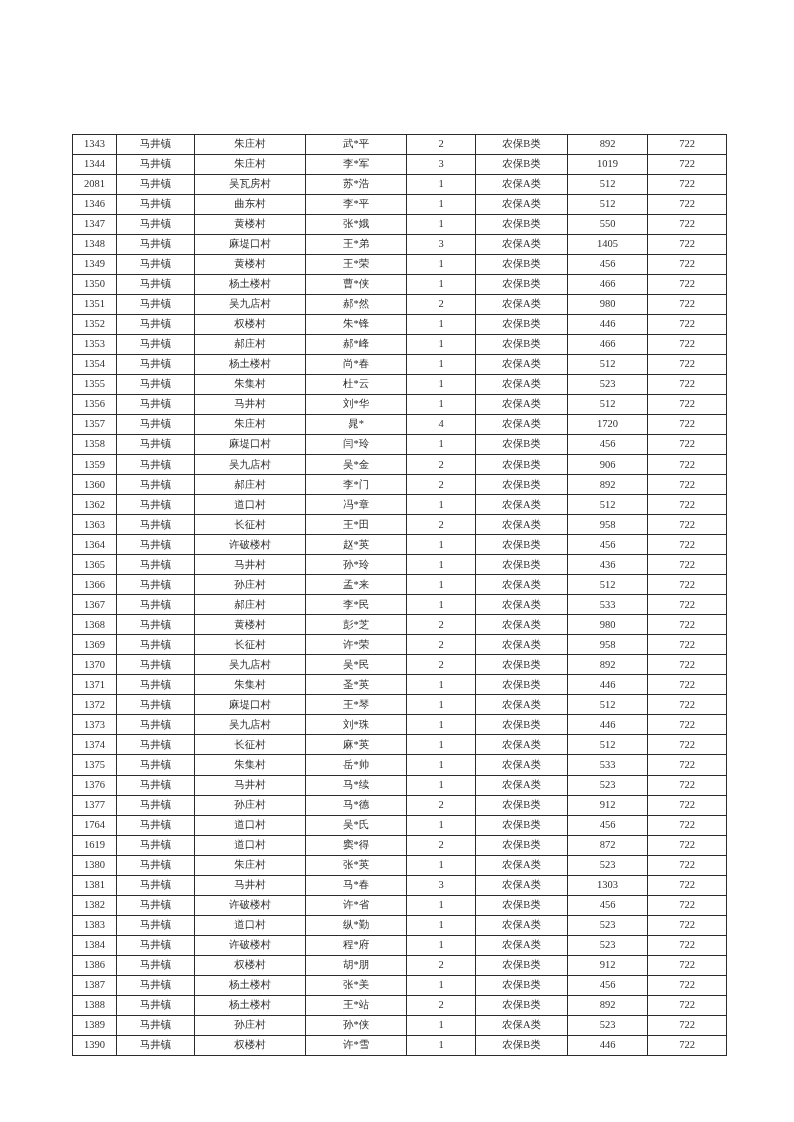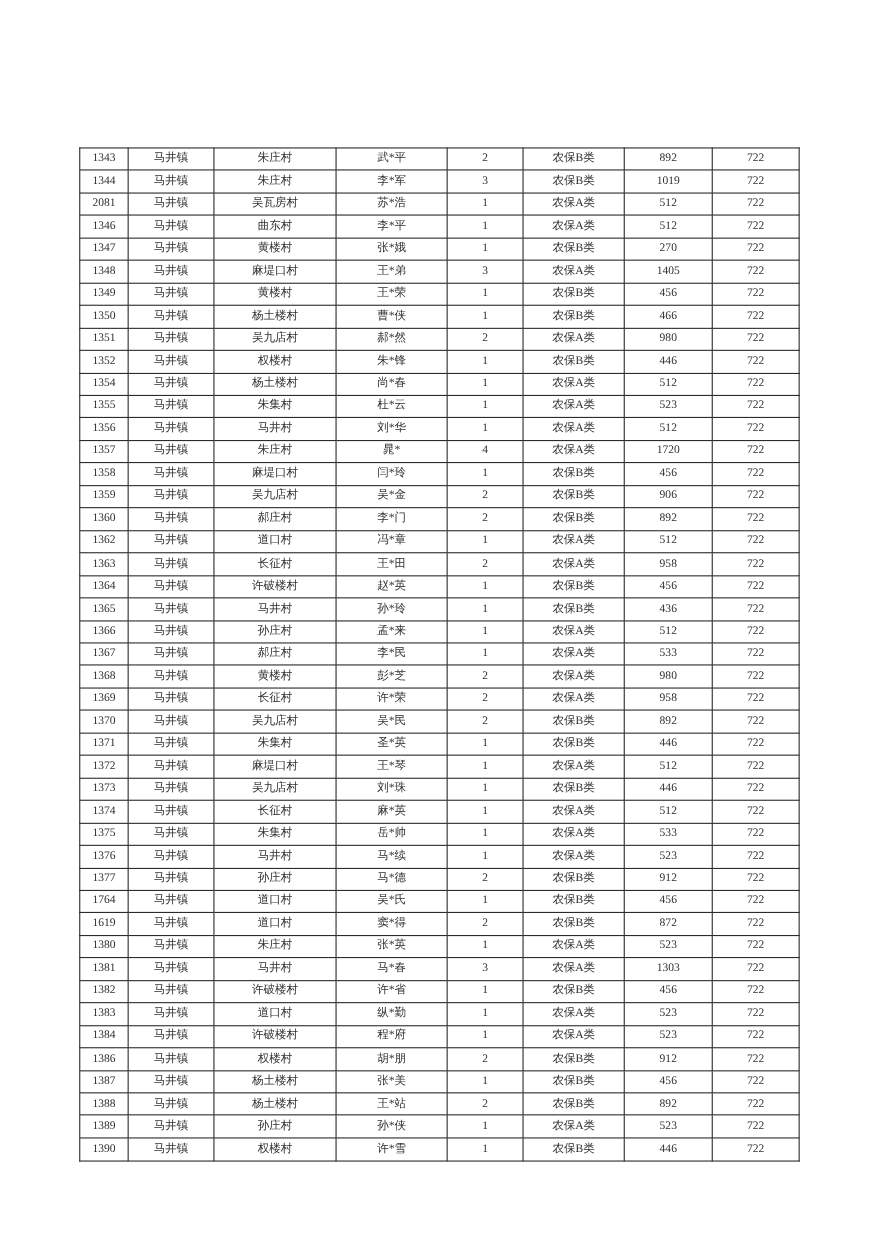--- a/index.html
+++ b/index.html
@@ -101,21 +101,21 @@
           <td>512</td>
           <td>722</td>
         </tr>
         <tr>
           <td>1347</td>
           <td>马井镇</td>
           <td>黄楼村</td>
           <td>张*娥</td>
           <td>1</td>
           <td>农保B类</td>
-          <td>270</td>
+          <td>550</td>
           <td>722</td>
         </tr>
         <tr>
           <td>1348</td>
           <td>马井镇</td>
           <td>麻堤口村</td>
           <td>王*弟</td>
           <td>3</td>
           <td>农保A类</td>
           <td>1405</td>
@@ -152,20 +152,30 @@
           <td>722</td>
         </tr>
         <tr>
           <td>1352</td>
           <td>马井镇</td>
           <td>权楼村</td>
           <td>朱*锋</td>
           <td>1</td>
           <td>农保B类</td>
           <td>446</td>
+          <td>722</td>
+        </tr>
+        <tr>
+          <td>1353</td>
+          <td>马井镇</td>
+          <td>郝庄村</td>
+          <td>郝*峰</td>
+          <td>1</td>
+          <td>农保B类</td>
+          <td>466</td>
           <td>722</td>
         </tr>
         <tr>
           <td>1354</td>
           <td>马井镇</td>
           <td>杨土楼村</td>
           <td>尚*春</td>
           <td>1</td>
           <td>农保A类</td>
           <td>512</td>

